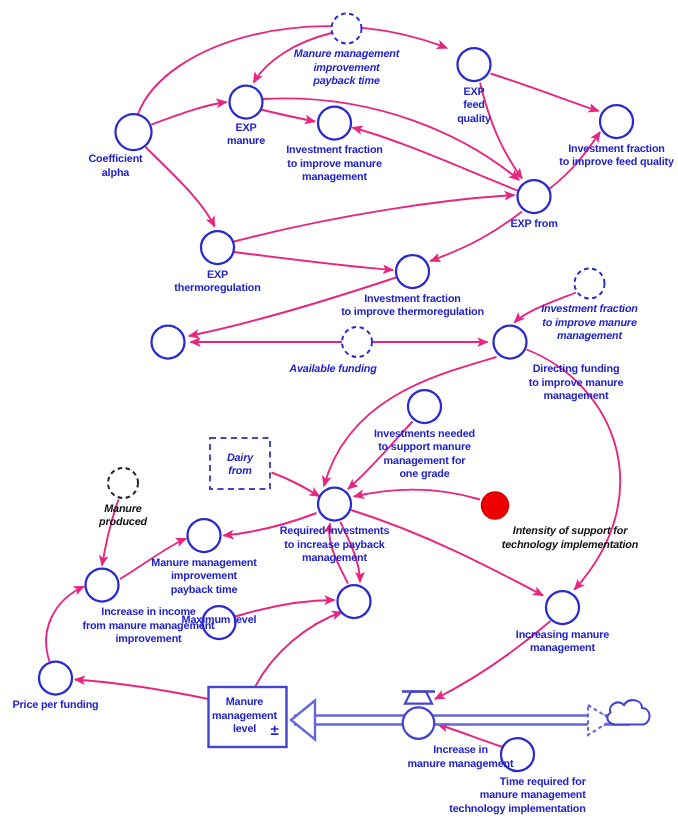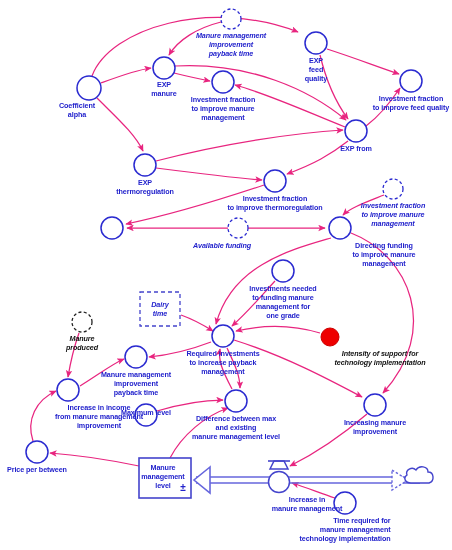--- a/index.html
+++ b/index.html
@@ -211,55 +211,52 @@
 management</div>
 
 
   <div class="node-label italic" style="left:222px; top:241px;">Available funding</div>
 
   <div class="node-label" style="left:340px; top:241px;margin-left:44px;">Directing funding
 to improve manure
 management</div>
 
   <div class="node-label" style="left:283px; top:284px;">Investments needed
-to funding manure
+to support manure
 management for
 one grade</div>
 
   <div class="node-label italic" style="left:160px; top:300px;">Dairy
-time</div>
+from</div>
 
   <div class="node-label italic black" style="left:82px; top:334px;">Manure
 produced</div>
 
   <div class="node-label" style="left:223px; top:349px;">Required investments
 to increase payback
 management</div>
 
   <div class="node-label italic black" style="left:334px; top:349px;margin-left:46px;">Intensity of support for
 technology implementation</div>
 
   <div class="node-label" style="left:136px; top:370px;">Manure management
 improvement
 payback time</div>
 
   <div class="node-label" style="left:68px; top:403px;margin-left:31px;">Increase in income
 from manure management
 improvement</div>
 
-  <div class="node-label" style="left:236px; top:414px;">Difference between max
-and existing
-manure management level</div>
 
   <div class="node-label" style="left:146px; top:408px;">Maximum level</div>
 
   <div class="node-label" style="left:375px; top:418px;">Increasing manure
-improvement</div>
-
-  <div class="node-label" style="left:37px; top:465px;">Price per between</div>
+management</div>
+
+  <div class="node-label" style="left:37px; top:465px;">Price per funding</div>
 
   <div class="node-label" style="left:163px; top:463px;">Manure
 management
 level</div>
 
   <div class="node-label" style="left:183px; top:482px; font-size:10px;">±</div>
 
   <div class="node-label" style="left:279px; top:495px;margin-left:28px;">Increase in
 manure management</div>
 

